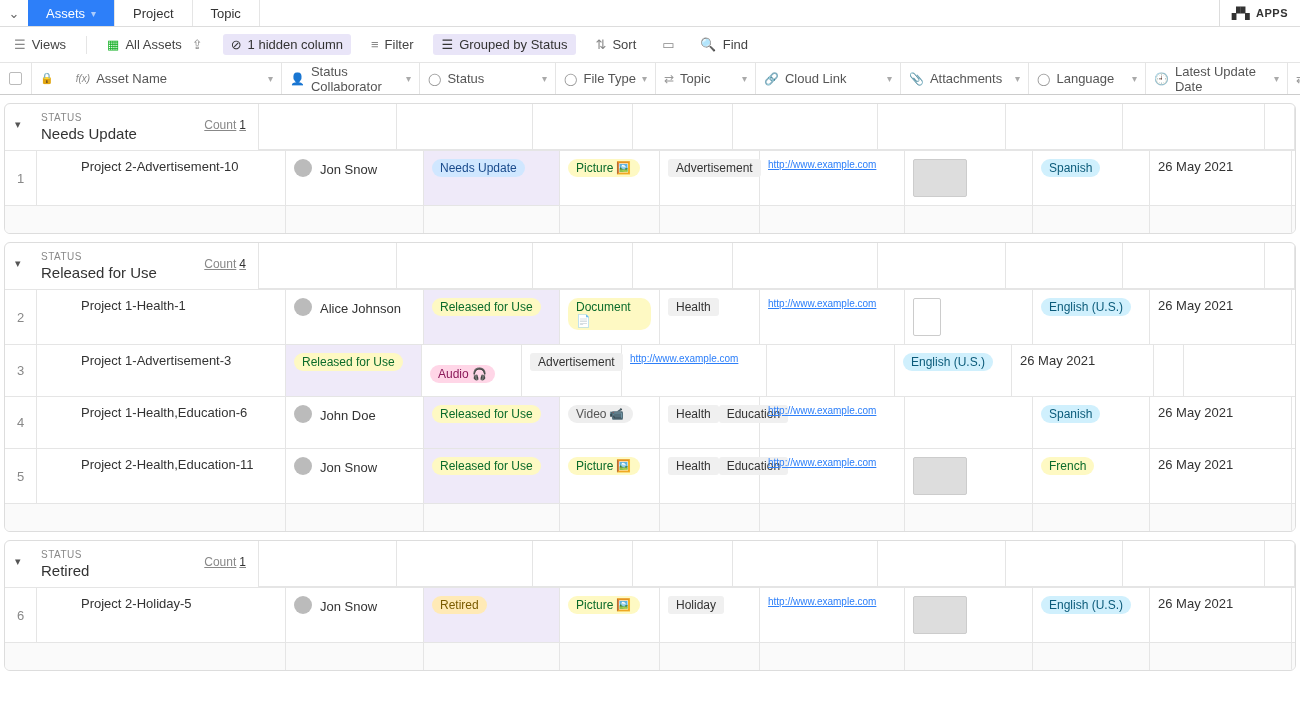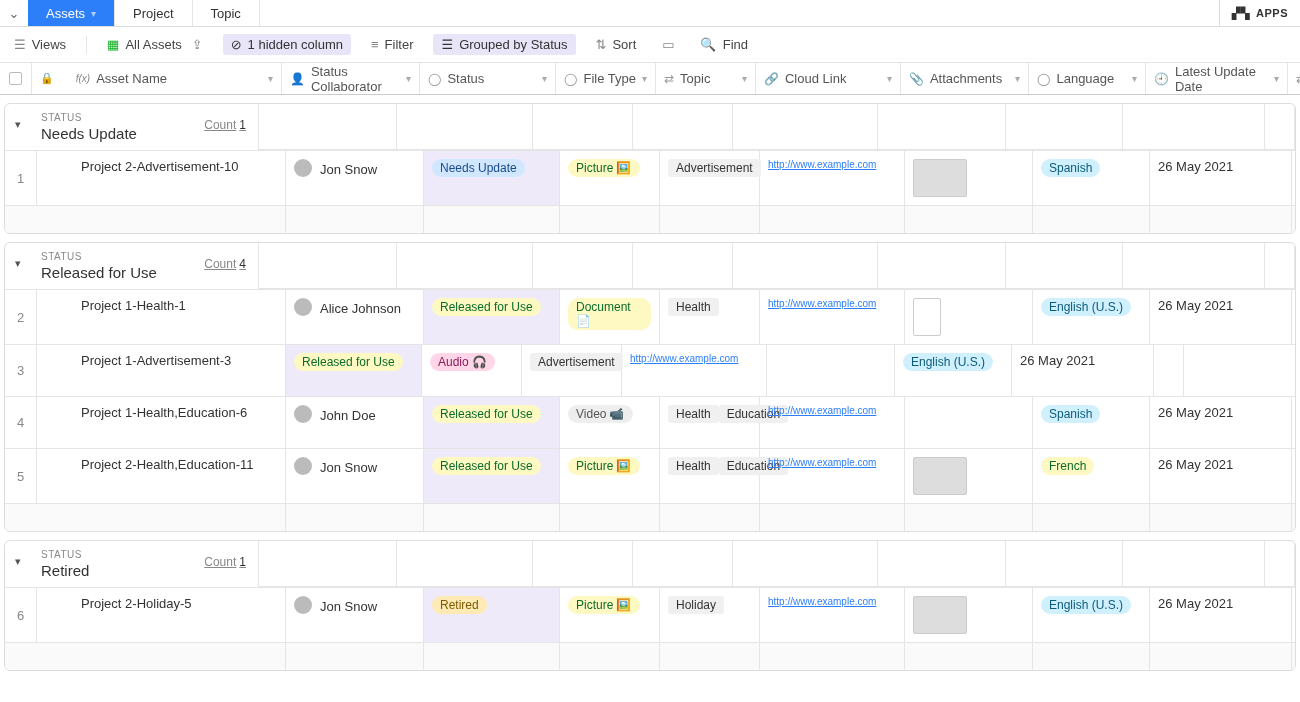--- a/index.html
+++ b/index.html
@@ -57,21 +57,21 @@
 .row-num { width: 32px; justify-content: center; color: #888; align-items: center !important; }
 .row-name { width: 249px; padding-left: 44px !important; }
 .status-cell { background: #efeaf9; }
 .footer-row { display: flex; height: 28px; border-top: 1px solid #e5e5e5; background: #fafafa; }
 .footer-row .cell { height: 100%; }
 
 .tag { display: inline-flex; align-items: center; gap: 4px; padding: 2px 8px; border-radius: 10px; font-size: 12px; }
 .tag.green { background: #fef9c3; color: #0b6b2b; }
 .tag.yellow { background: #ffeab6; color: #7a5b00; }
 .tag.blue { background: #d0e7ff; color: #1a4b8c; }
-.tag.pink { background: #ffd6e7; color: #8c1a5a; }
+.tag.pink { background: #ffd6e7; color: #8c1a5a; margin-top: 12px; }
 .tag.gray { background: #eee; color: #555; }
 .tag.cyan { background: #d0f0fd; color: #0b5b7a; }
 
 .chip { display: inline-block; padding: 2px 8px; border-radius: 3px; background: #f0f0f0; font-size: 12px; margin-bottom: 4px; }
 .avatar { width: 18px; height: 18px; border-radius: 50%; background: #bbb; display: inline-block; vertical-align: middle; margin-right: 6px; }
 .collab { display: flex; align-items: flex-end; gap: 2px; }
 .link { color: #2d7ff9; text-decoration: underline; font-size: 10px; }
 .thumb { width: 54px; height: 38px; background: #ddd; border: 1px solid #ccc; border-radius: 2px; }
 .thumb.doc { width: 28px; height: 38px; background: #fff; }
 

